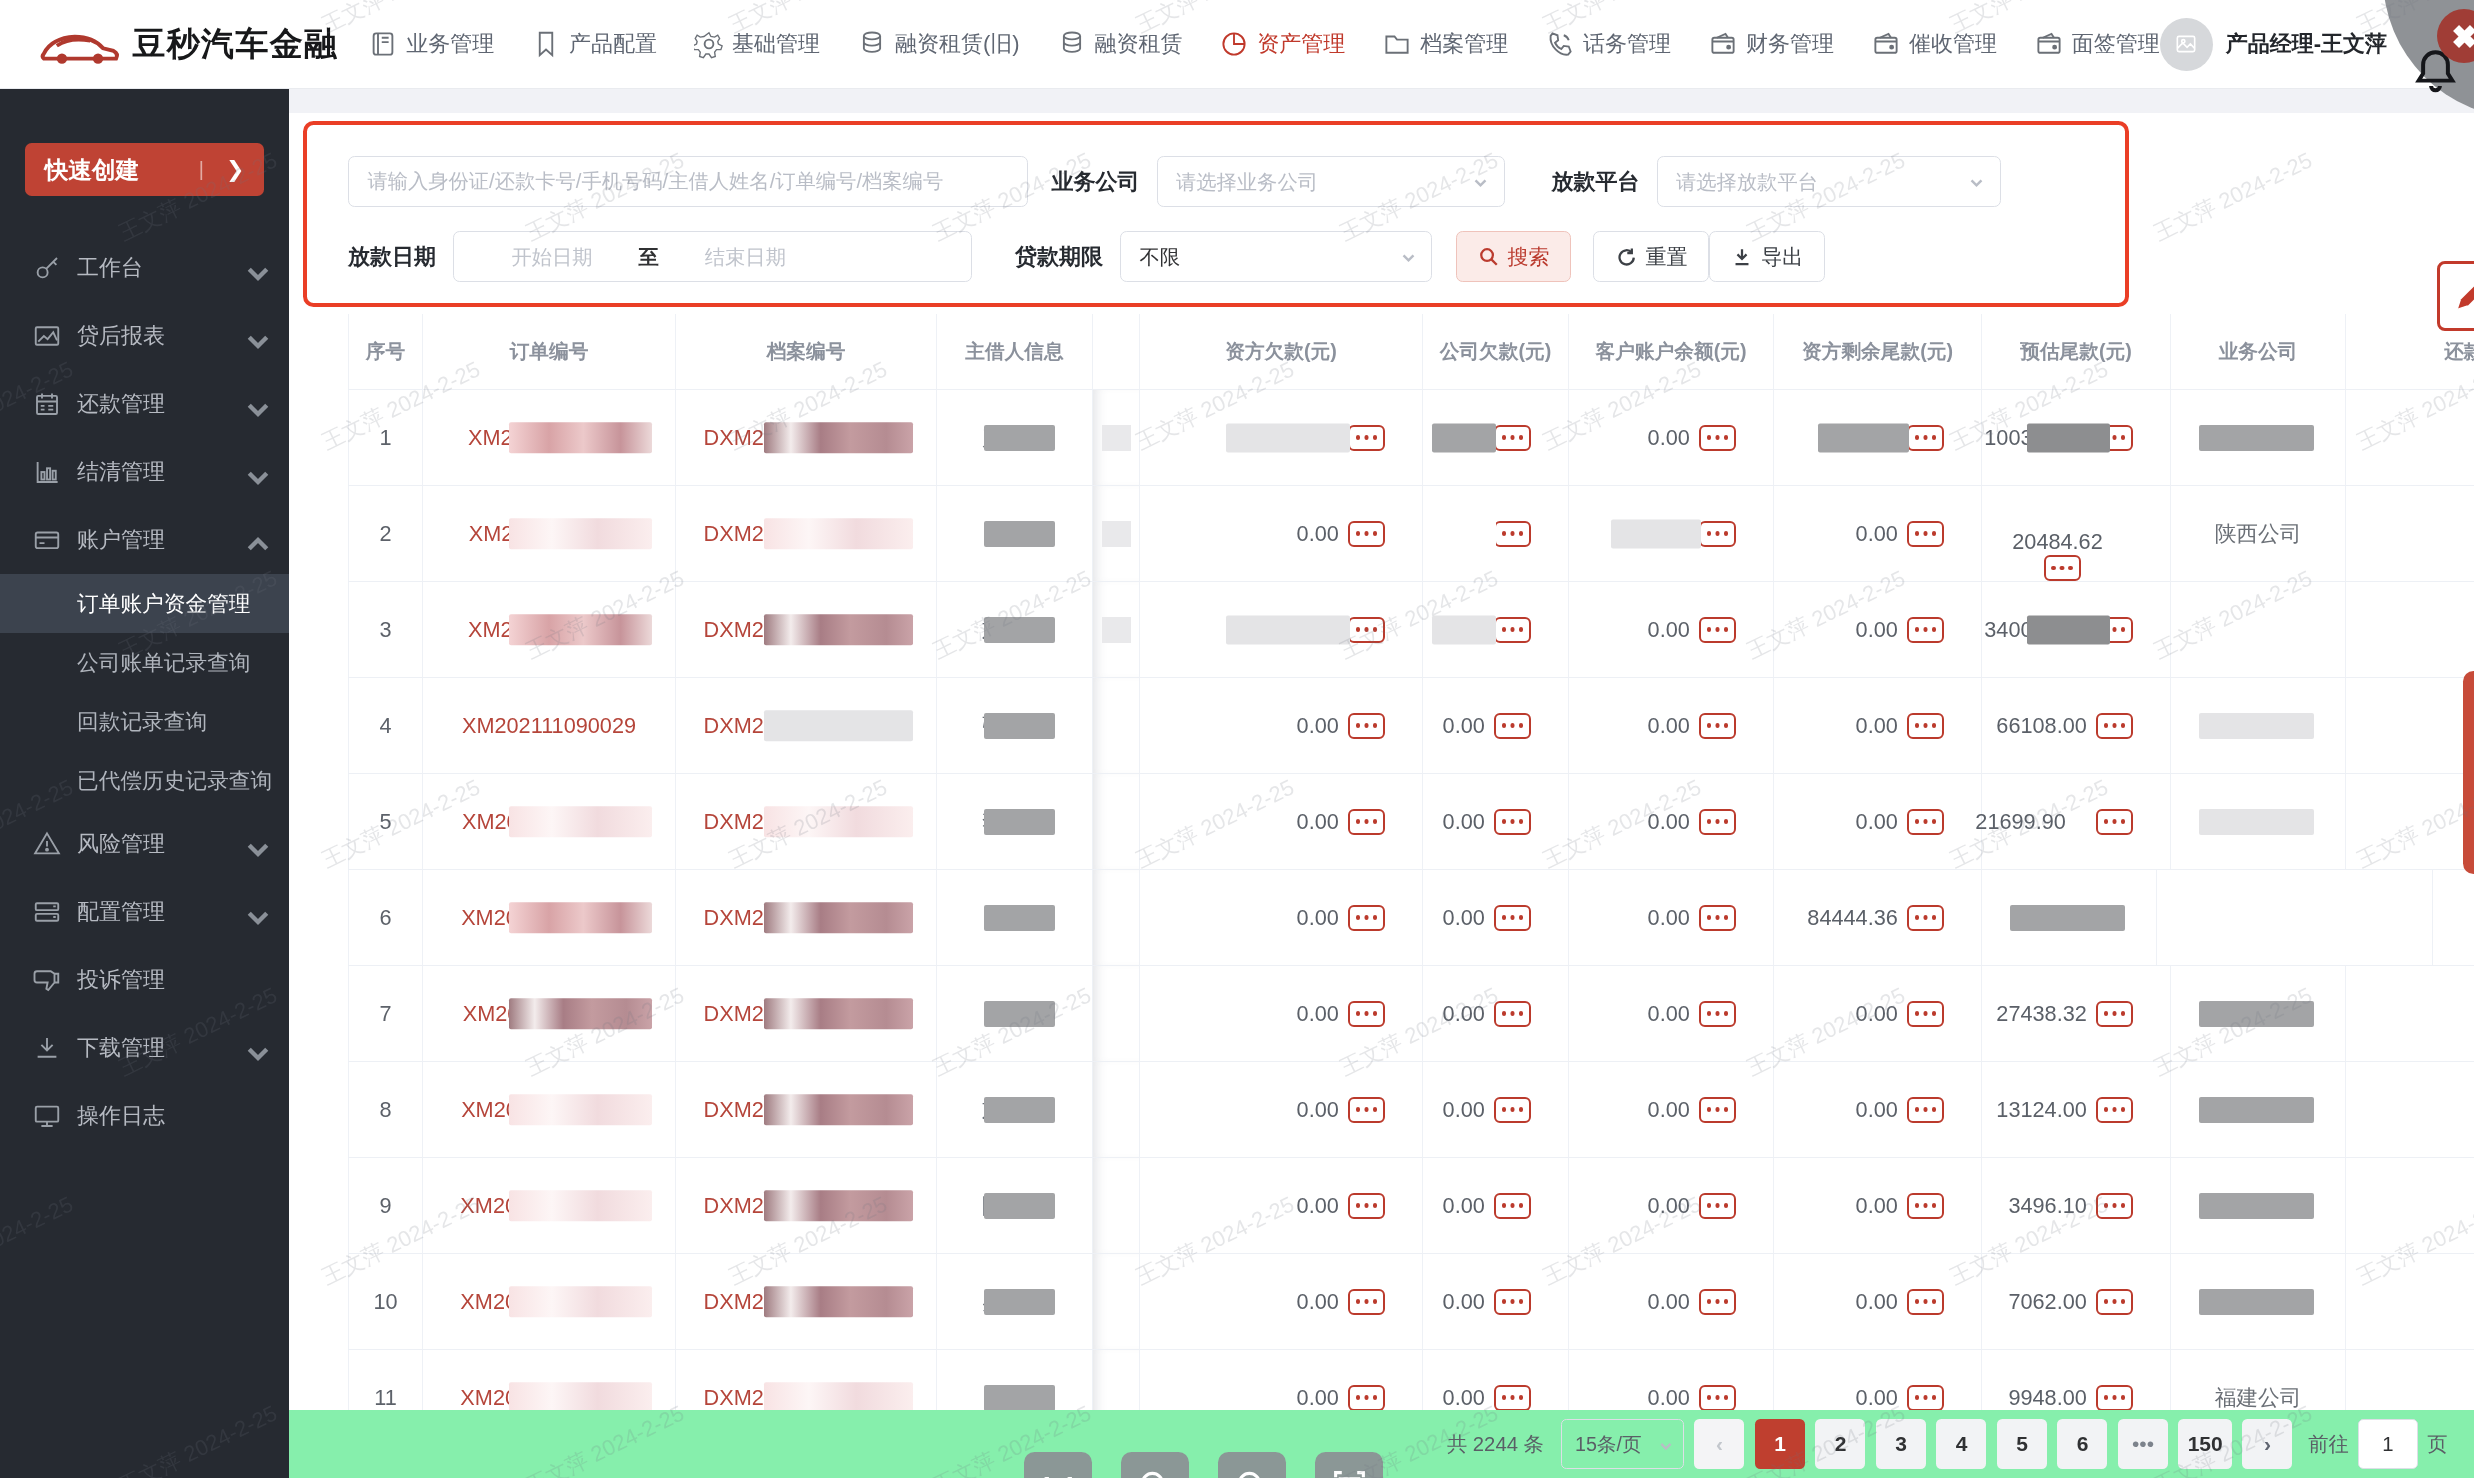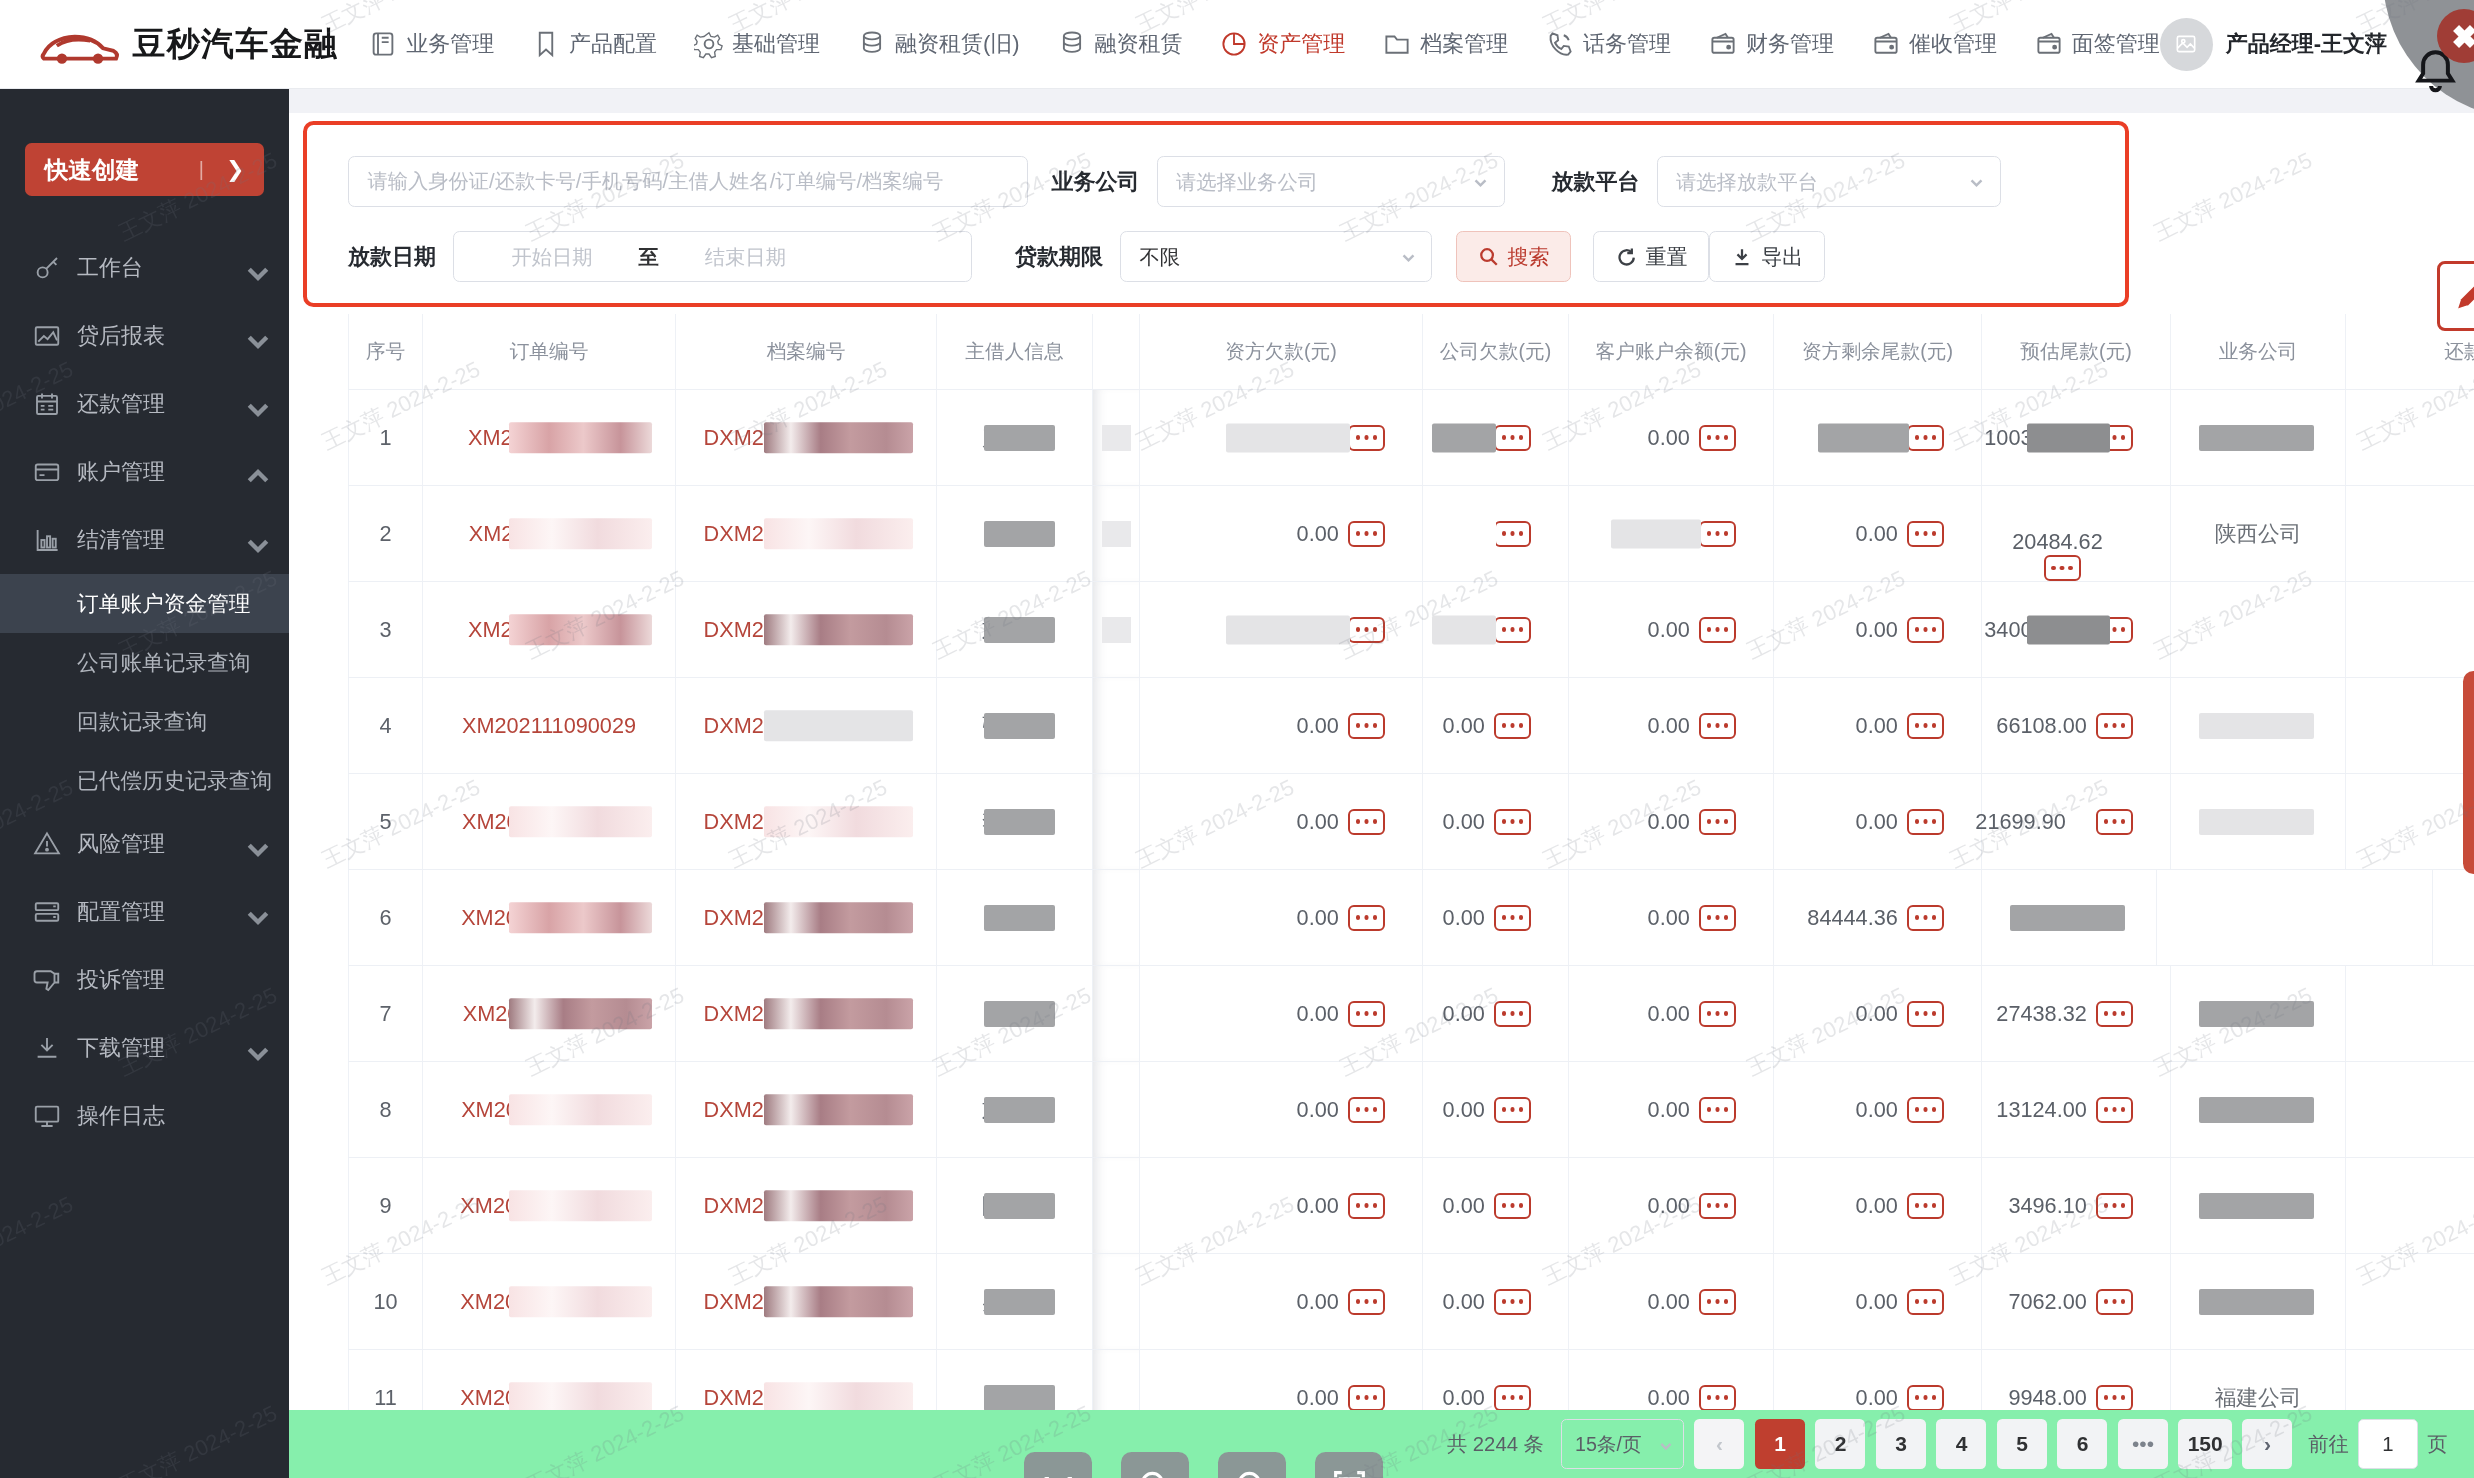--- a/index.html
+++ b/index.html
@@ -68,21 +68,21 @@
     border-radius:10.5px 0 0 10.5px;z-index:40}
   
   .table-card{position:absolute;left:289px;right:0;top:314px;height:1096px;background:#fff;overflow:hidden}
   .tbl{position:absolute;left:59px;top:0;width:2271px}
   .t-row{display:flex;border-bottom:1.3px solid #edf0f5;position:relative}
   .t-head{height:76px}
   .t-body-row{height:96px}
   .t-cell{flex:none;display:flex;align-items:center;justify-content:center;border-right:1.3px solid #eef1f6;
     position:relative;overflow:visible}
   .t-cell:first-child{border-left:1.3px solid #eef1f6}
-  .h-cell{font-size:19.7px;color:#8b919c;font-weight:normal;white-space:nowrap;overflow:hidden}
+  .h-cell{font-size:19.7px;color:#8b919c;font-weight:bold;white-space:nowrap;overflow:hidden}
   .c-right{justify-content:flex-end;padding-right:37px}
   .seq{font-size:21.7px;color:#5d626a}
   .link{font-size:21.7px;color:#b5453a;white-space:nowrap}
   .name{font-size:21.7px;color:#6a6f76}
   .amt{font-size:21.7px;color:#5b6068}
   .co{font-size:21.7px;color:#6a6f76;white-space:nowrap}
   .cicon{width:37px;height:26px;border:2.6px solid #bb3a2c;border-radius:5.9px;margin-left:9.2px;position:relative;flex:none}
   .cicon i{position:absolute;left:5.9px;top:50%;margin-top:-2.3px;width:4.6px;height:4.6px;border-radius:50%;
     background:#bb3a2c;box-shadow:8.5px 0 0 #bb3a2c,17px 0 0 #bb3a2c}
   .strip-cell{box-shadow:inset 10.5px 0 11.8px -7.9px rgba(60,70,90,.16)}
@@ -300,38 +300,38 @@
             <rect x="8" y="11" width="32" height="29" rx="2"></rect>
             <path d="M8 20 h32 M16 7 v8 M32 7 v8 M14 27 h6 M26 27 h8 M14 33 h6 M26 33 h8"></path>
           </svg></span>
         <span class="lbl">还款管理</span>
         <span class="chv"><svg viewBox="0 0 24 24" fill="none">
             <path d="M5 9 l7 7 7-7"></path>
           </svg></span>
       </div>
       <div class="side-item">
         <span class="ic"><svg viewBox="0 0 48 48">
-            <rect x="6" y="12" width="36" height="25" rx="3"></rect>
-            <path d="M6 20 h36 M12 29 h8"></path>
-          </svg></span>
-        <span class="lbl">账户管理</span>
-        <span class="chv"><svg viewBox="0 0 24 24" fill="none">
-            <path d="M5 15 l7 -7 7 7"></path>
-          </svg></span>
-      </div>
-      <div class="side-item">
-        <span class="ic"><svg viewBox="0 0 48 48">
             <path d="M9 8 v32 h32"></path>
             <rect x="15" y="24" width="5" height="12"></rect>
             <rect x="24" y="18" width="5" height="18"></rect>
             <rect x="33" y="22" width="5" height="14"></rect>
           </svg></span>
         <span class="lbl">结清管理</span>
         <span class="chv"><svg viewBox="0 0 24 24" fill="none">
             <path d="M5 9 l7 7 7-7"></path>
+          </svg></span>
+      </div>
+      <div class="side-item">
+        <span class="ic"><svg viewBox="0 0 48 48">
+            <rect x="6" y="12" width="36" height="25" rx="3"></rect>
+            <path d="M6 20 h36 M12 29 h8"></path>
+          </svg></span>
+        <span class="lbl">账户管理</span>
+        <span class="chv"><svg viewBox="0 0 24 24" fill="none">
+            <path d="M5 15 l7 -7 7 7"></path>
           </svg></span>
       </div>
       <div class="side-sub active">
         <span>订单账户资金管理</span>
       </div>
       <div class="side-sub">
         <span>公司账单记录查询</span>
       </div>
       <div class="side-sub">
         <span>回款记录查询</span>

